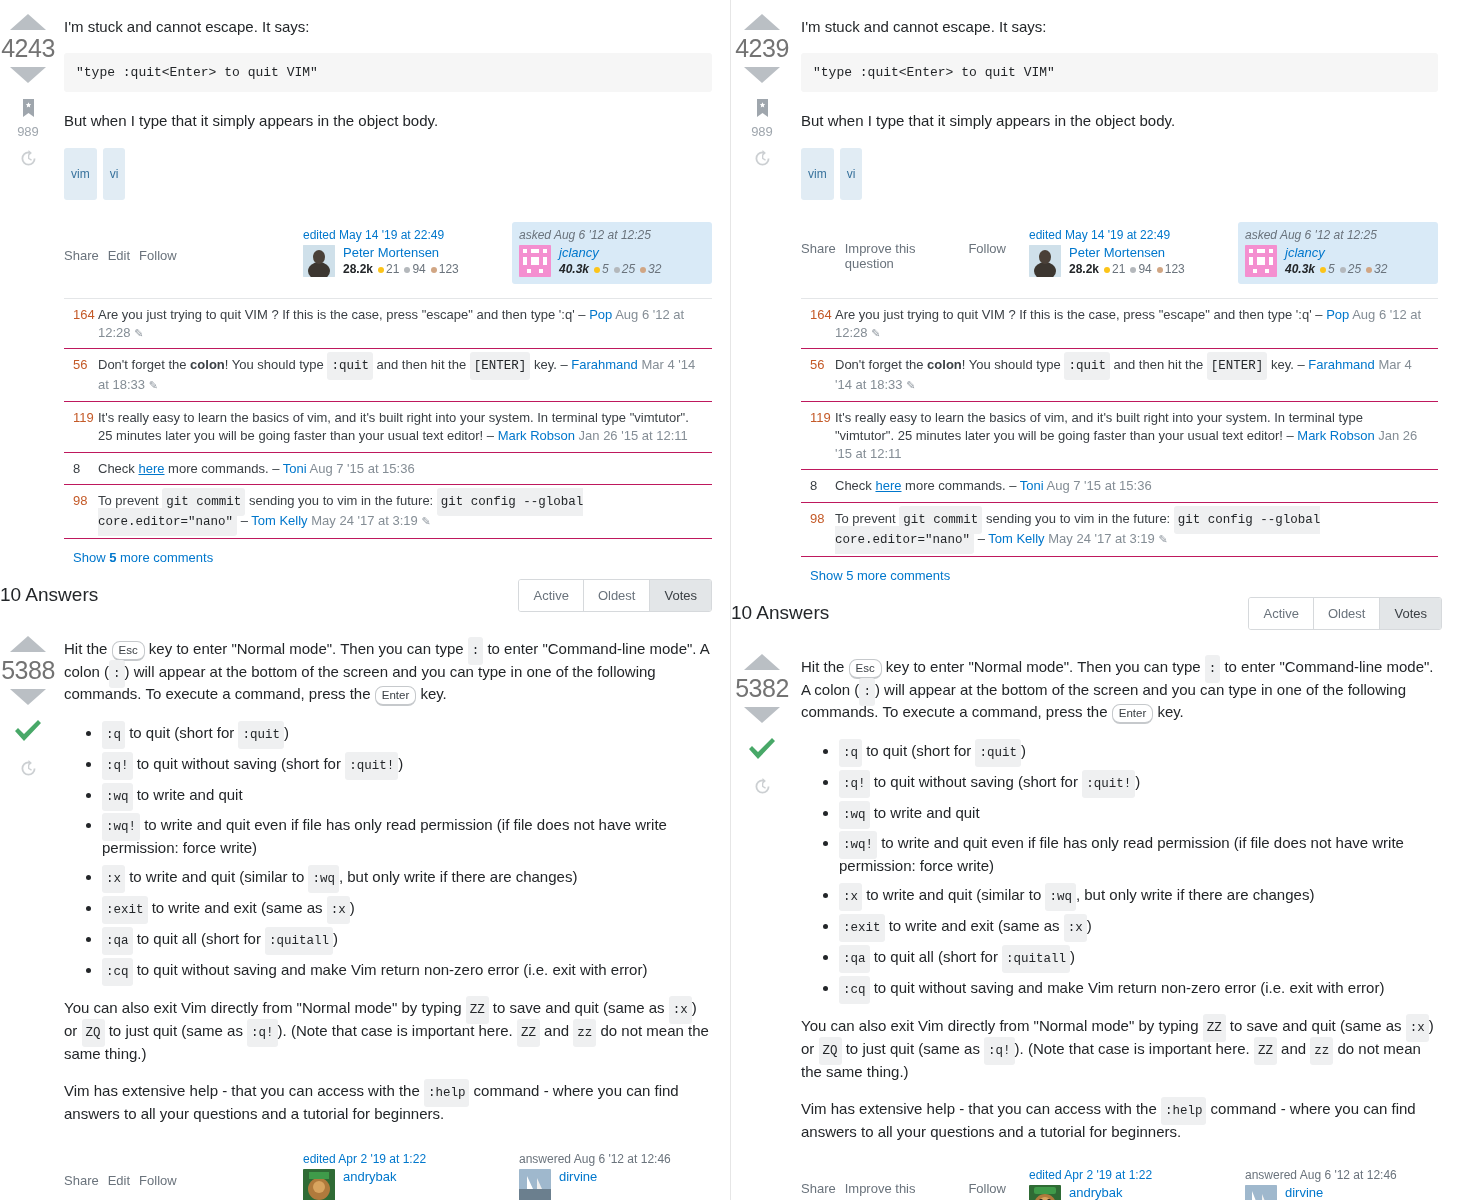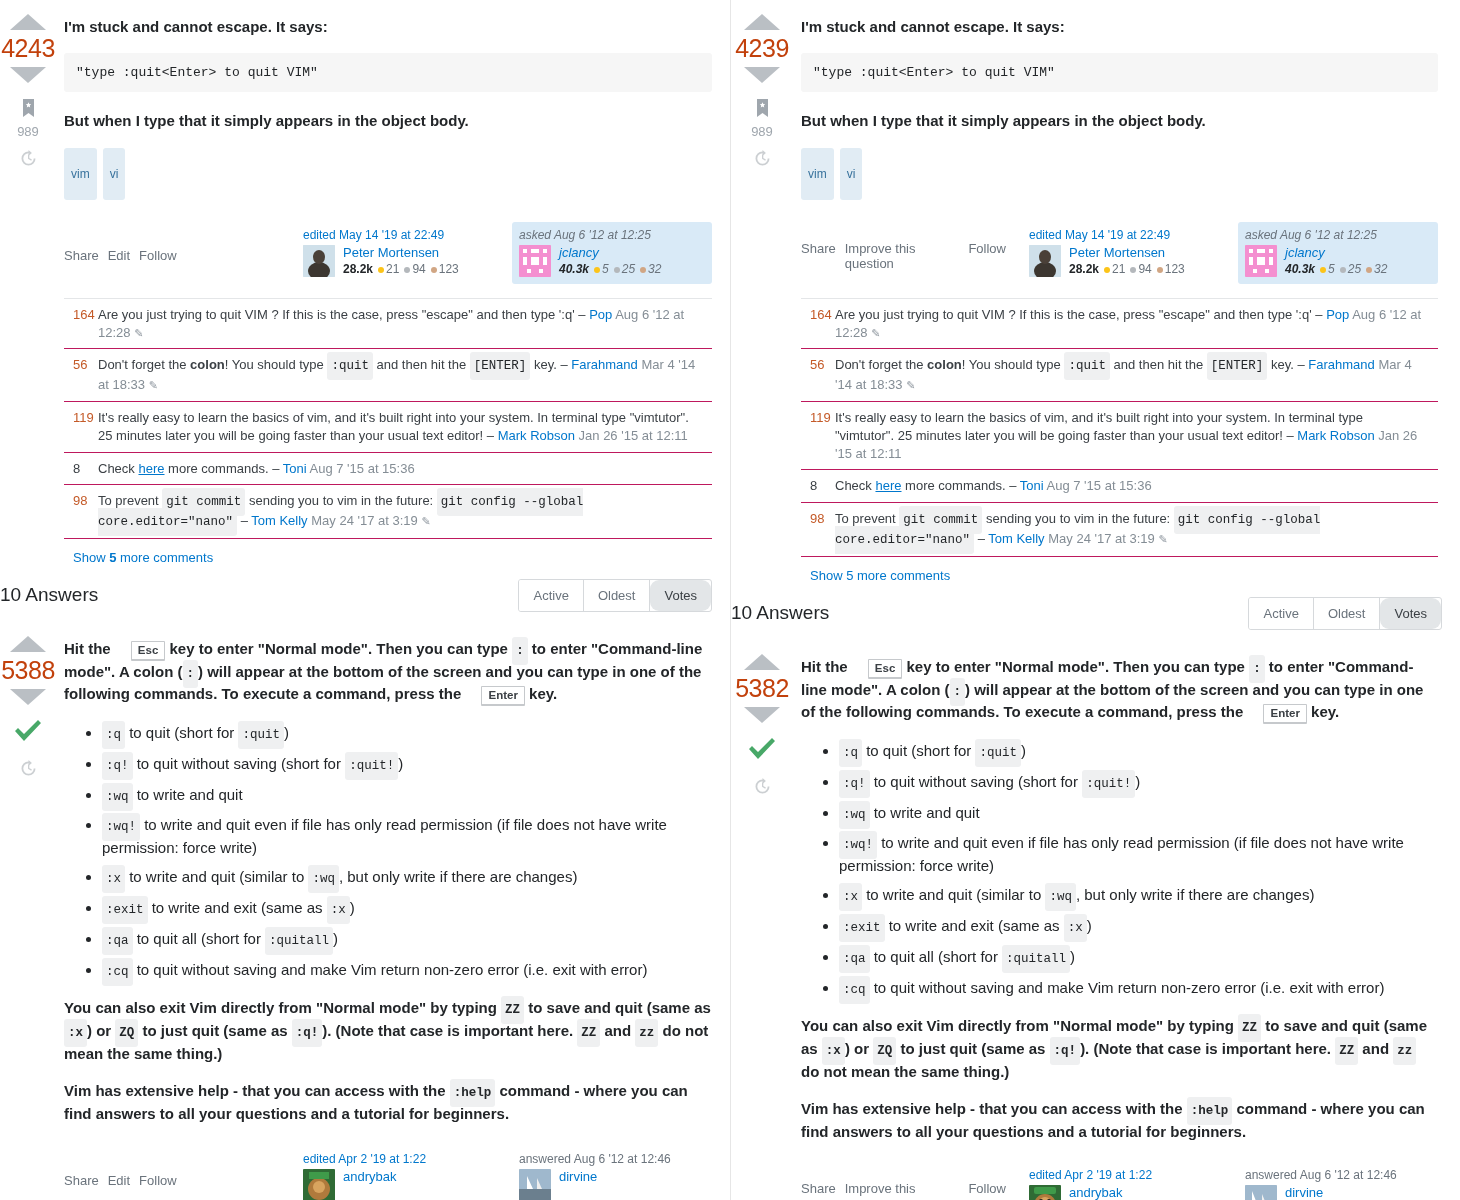--- a/index.html
+++ b/index.html
@@ -24,44 +24,44 @@
   }
   .panel.right .votecell { width: 62px; flex: 0 0 62px; }
   .arrow-up, .arrow-down {
     width: 0; height: 0;
     border-left: 18px solid transparent;
     border-right: 18px solid transparent;
     cursor: pointer;
   }
   .arrow-up { border-bottom: 16px solid #babfc4; margin-bottom: 6px; }
   .arrow-down { border-top: 16px solid #babfc4; margin-top: 6px; }
-  .votecount { font-size: 25px; color: #c2410c; line-height: 1; letter-spacing:-0.5px; }
+  .votecount { font-size: 25px; color: #737373; line-height: 1; letter-spacing:-0.5px; }
   .bookmark-ico { margin-top: 16px; }
   .bm-count { font-size: 13px; color: #9fa6ad; margin-top: 3px; }
   .history-ico { margin-top: 10px; opacity:.75; }
   .check-ico { margin-top: 14px; }
 
   .body { flex: 1; padding: 16px 18px 0 8px; min-width: 0; }
   .panel.right .body { padding-right: 22px; }
 
-  p.txt { font-size: 15px; line-height: 1.42; margin: 0 0 16px 0; color:#232629;font-weight:bold; }
+  p.txt { font-size: 15px; line-height: 1.42; margin: 0 0 16px 0; color:#232629; }
   .pre {
     background: #f6f6f6; border-radius: 3px; padding: 12px 12px;
     font-family: "Liberation Mono", monospace; font-size: 13px;
     color: #232629; margin: 0 0 18px 0; white-space: pre;
   }
   code.ic {
     background: #eff0f1; border-radius: 3px; padding: 7px 4px;
     font-family: "Liberation Mono", monospace; font-size: 12.5px;
     color: #232629; white-space: nowrap;
   }
   kbd {
     background:#fff; border:1px solid #c6c9cc; border-bottom-width:2px;
-    border-radius:1px; padding: 2px 6px; font-family:"Liberation Sans",sans-serif;
-    font-size: 11.5px; color:#3b4045; display:inline-block; line-height:1.1;margin-left:16px;
+    border-radius:8px; padding: 2px 6px; font-family:"Liberation Sans",sans-serif;
+    font-size: 11.5px; color:#3b4045; display:inline-block; line-height:1.1;
   }
 
   .tags { margin: 2px 0 22px 0; display: flex; gap: 6px; }
   .tag {
     background:#e1ecf4; color:#39739d; font-size: 12px;
     padding: 20px 7px; border-radius: 3px; line-height:1;
     text-decoration:none;
   }
 
   .postmeta { display:flex; align-items:center; gap: 16px; margin-bottom: 14px; }
@@ -90,21 +90,21 @@
   .cmt-date { color:#848d95; }
   .pencil { color:#9199a1; font-size: 11px; }
   .showmore { font-size:13px; color:#0077cc; padding: 11px 0 0 9px; cursor:pointer;}
   .showmore b { color:#0077cc; }
 
   
   .answers-head { display:flex; align-items:center; justify-content:space-between; padding: 14px 18px 10px 0; }
   .answers-title { font-size: 19px; color:#232629; font-weight:400; }
   .tabset { display:flex; border:1px solid #d6d9dc; border-radius:3px; overflow:hidden; }
   .tabset .tb { padding: 8px 14px; font-size: 13px; color:#6a737c; background:#fff; border-right:1px solid #d6d9dc; cursor:pointer;}
-  .tabset .tb:last-child { border-right:none;border-radius:9px; }
+  .tabset .tb:last-child { border-right:none; }
   .tabset .tb.active { background:#e3e6e8; color:#3b4045; }
 
   ul.cmdlist { margin: 0 0 16px 0; padding-left: 38px; }
   ul.cmdlist li { font-size: 15px; line-height: 1.42; margin-bottom: 8px; color:#232629; }
 
   
   .ck { fill:#48a868; }
 </style>
 </head>
 <body>

